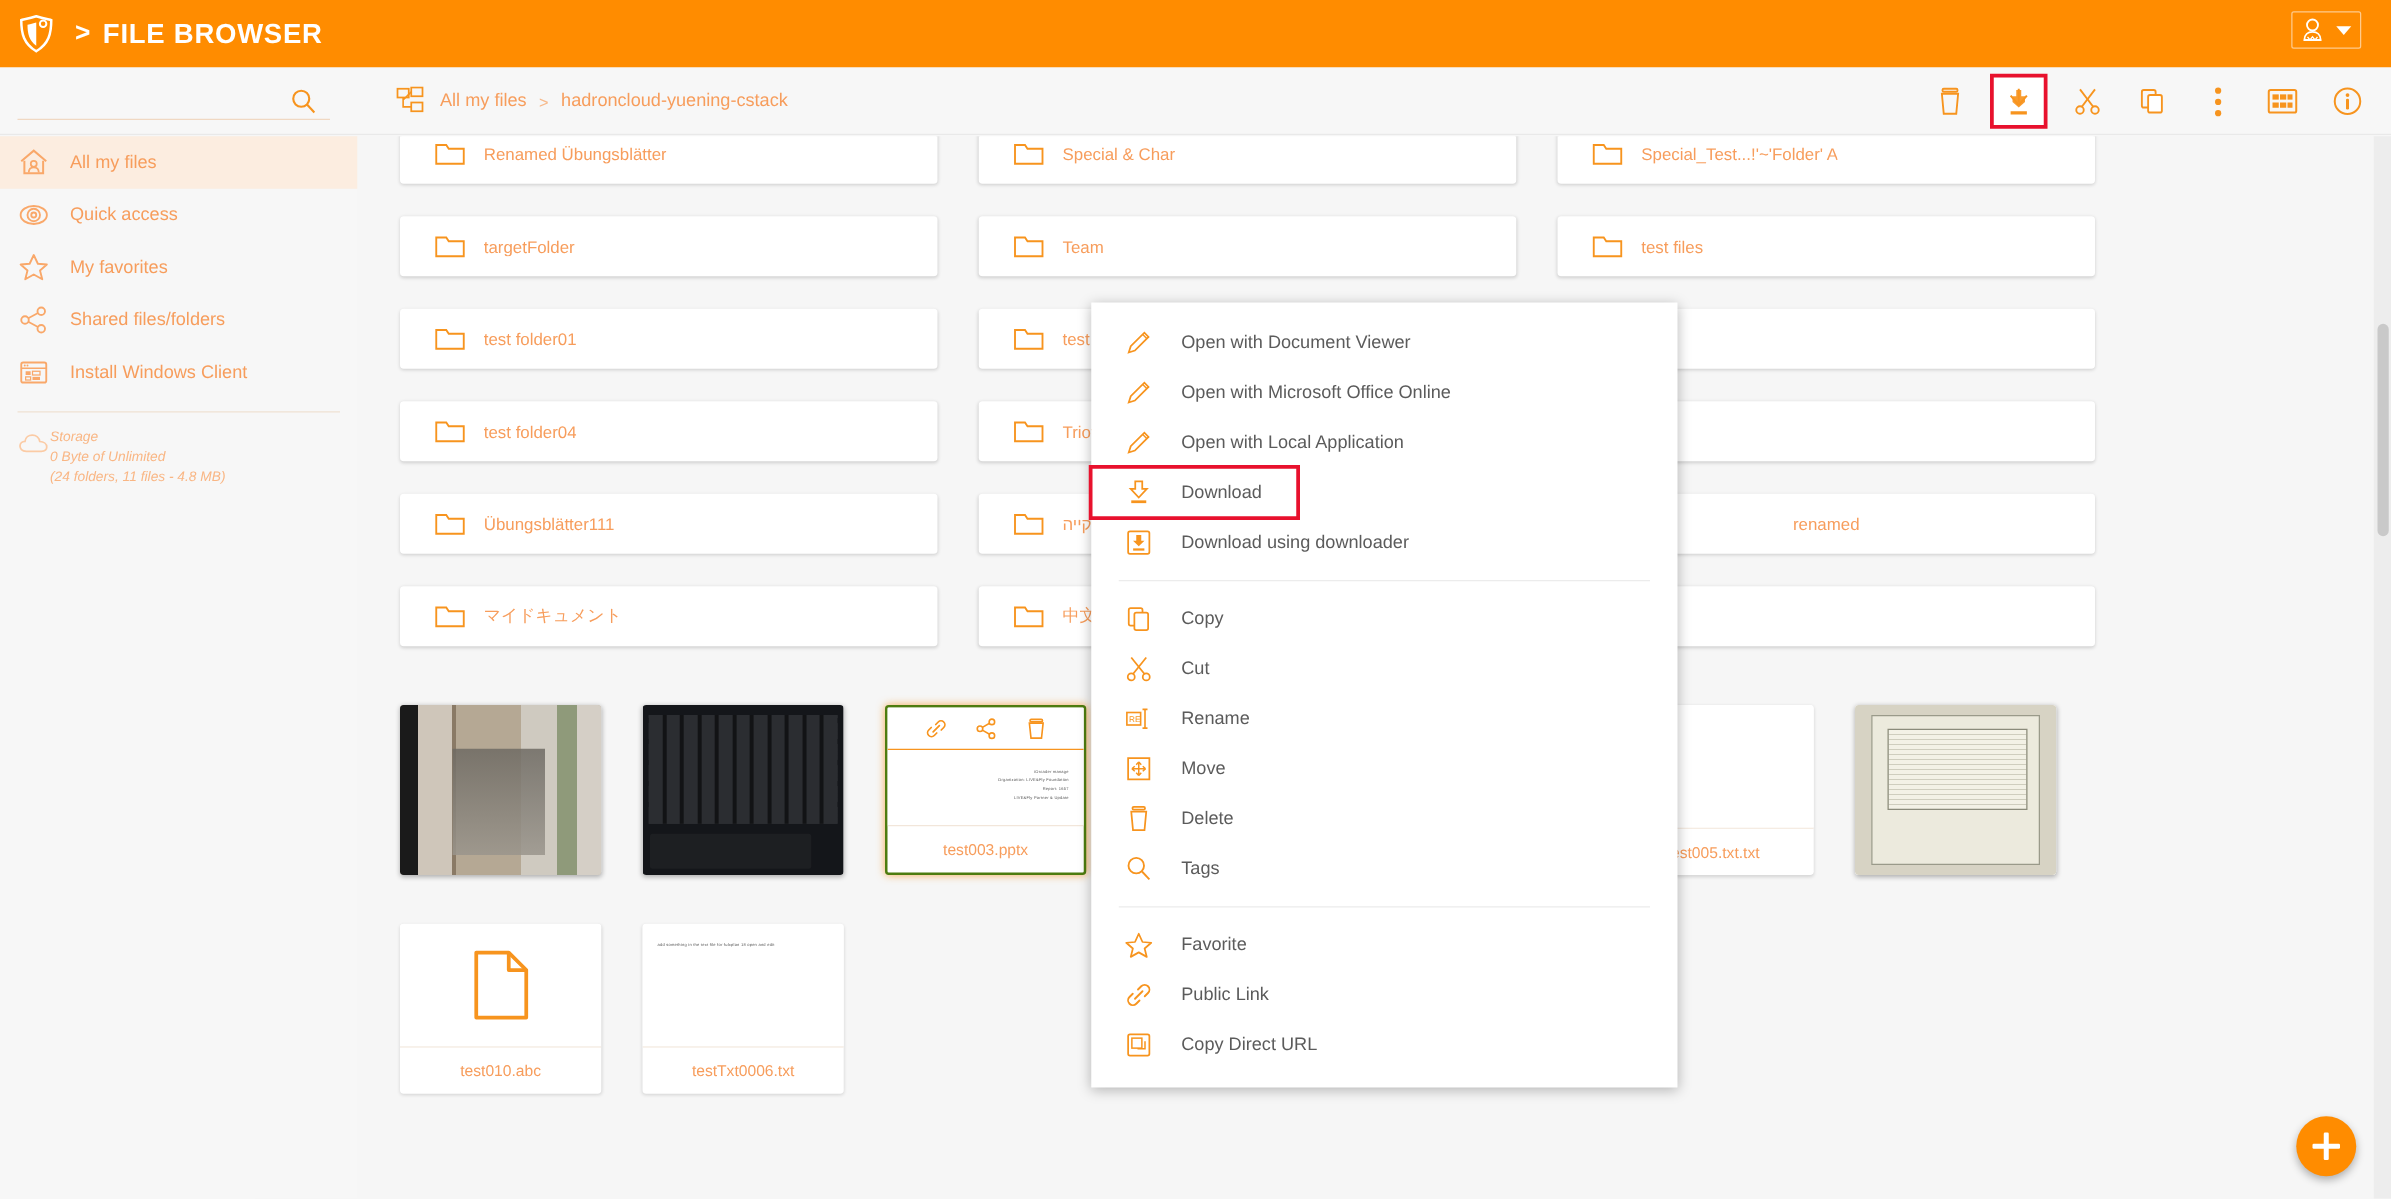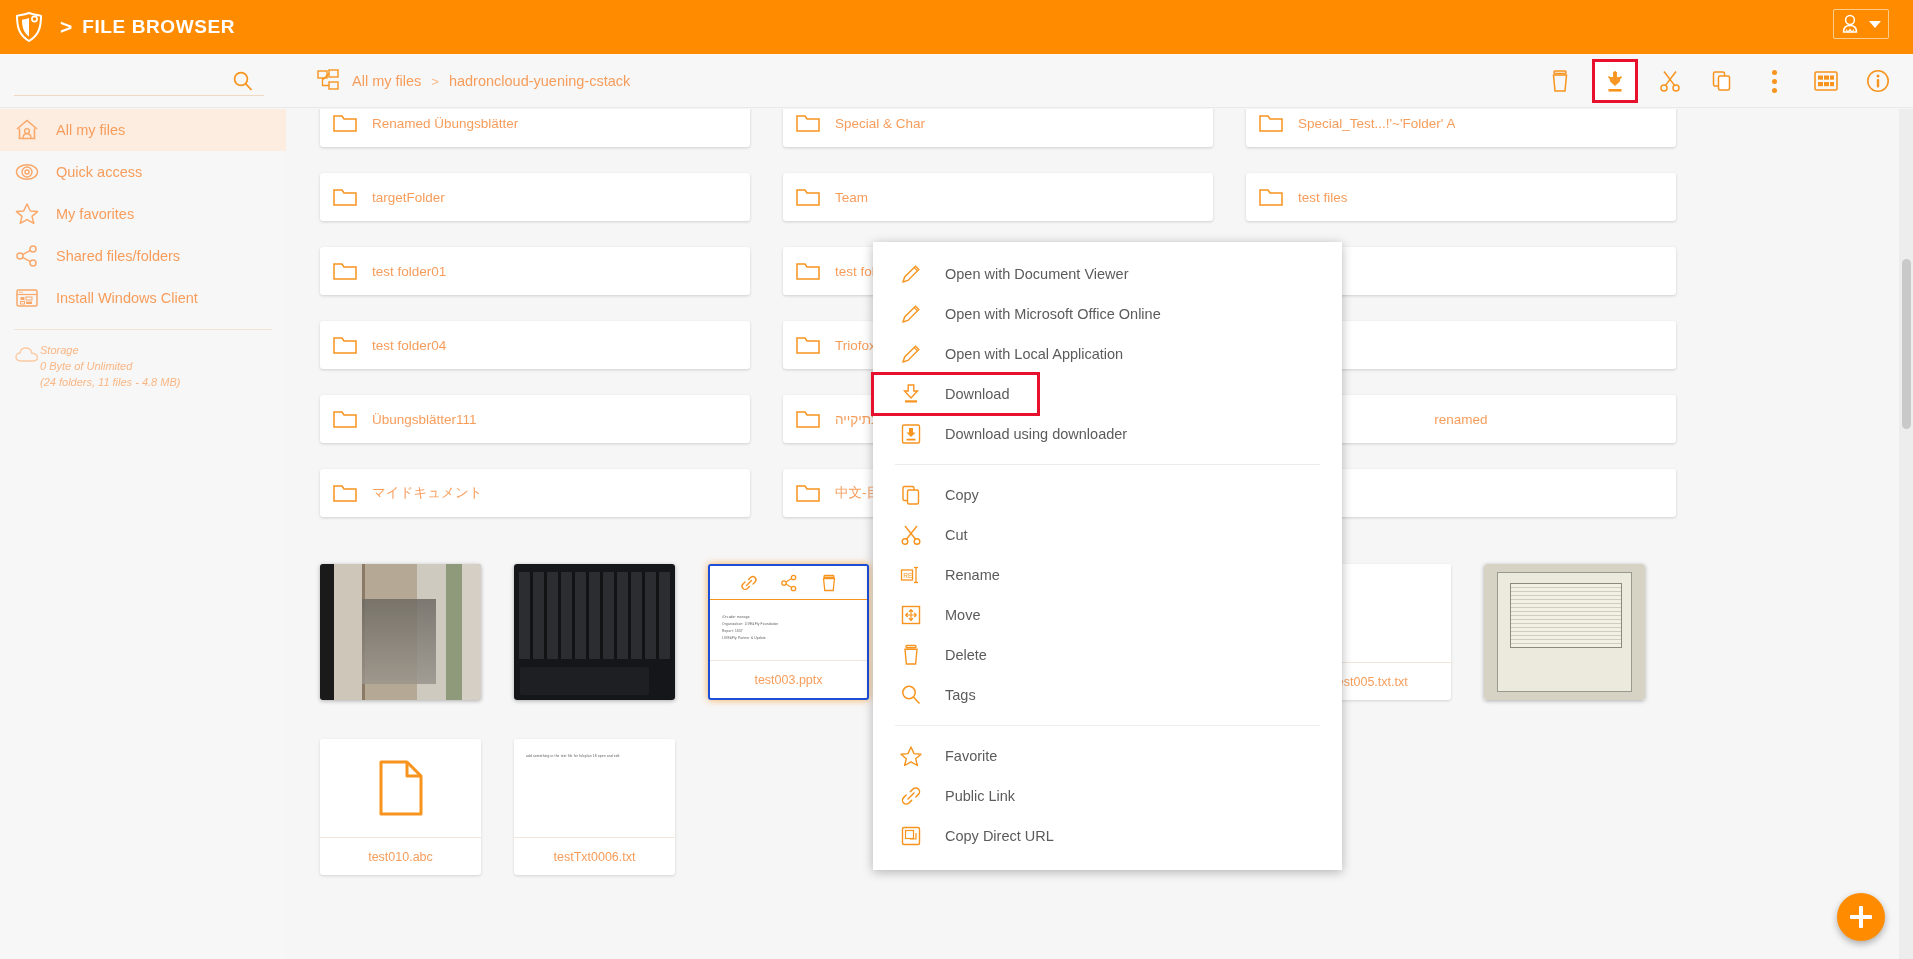--- a/index.html
+++ b/index.html
@@ -11,21 +11,21 @@
   }
   .app { position: relative; width: 1913px; height: 959px; }
 
   
   .topbar {
     position: absolute; top: 0; left: 0; width: 1913px; height: 54px;
     background: #FF8C00; display: flex; align-items: center;
   }
   .logo { margin-left: 8px; width: 42px; height: 42px; display:flex; align-items:center; justify-content:center; }
   .topbar-sep { color: #fff; font-size: 21px; font-weight: bold; margin: 0 10px 0 10px; }
-  .topbar-title { color: #fff; font-size: 19px; font-weight: bold; letter-spacing: .6px; }
+  .topbar-title { color: #fff; font-size: 22px; font-weight: bold; letter-spacing: .6px; }
   .user-box {
     position: absolute; right: 24px; top: 9px;
     border: 1px solid rgba(255,255,255,.55); border-radius: 2px;
     width: 56px; height: 30px; display: flex; align-items: center; justify-content: center; gap: 4px;
     cursor: pointer;
   }
   .caret-down { width:0;height:0;border-left:6px solid transparent;border-right:6px solid transparent;border-top:7px solid #fff; }
 
   
   .subbar {
@@ -80,35 +80,35 @@
     background: #f6f6f6; overflow: hidden;
   }
   .grid {
     position: absolute; left: 0; top: -10px; width: 1600px;
     display: flex; flex-wrap: wrap; gap: 0;
     padding: 0 34px 0 34px;
   }
   .folder-card {
     width: 430px; height: 48px; background: #fff;
     border-radius: 3px; box-shadow: 0 1px 3px rgba(0,0,0,.16);
-    display: flex; align-items: center; gap: 14px; padding-left: 12px;
+    display: flex; align-items: center; gap: 14px; padding-left: 27px;
     margin: 0 33px 26px 0; cursor: pointer;
   }
   .folder-card .fname { color: #F79D5C; font-size: 13.5px; white-space: nowrap; overflow:hidden; }
   .folder-ico { width: 26px; height: 22px; flex: 0 0 26px; }
 
   
   .file-row { display: flex; gap: 33px; padding: 0 34px; margin-bottom: 26px; }
   .tile {
     width: 161px; height: 136px; background: #fff; border-radius: 3px;
     box-shadow: 0 1px 3px rgba(0,0,0,.14); position: relative; cursor: pointer;
     overflow: hidden;
   }
   .tile.img-tile { box-shadow: 0 1px 4px rgba(0,0,0,.30); }
-  .tile.selected { border: 2px solid #1d4ed8; box-shadow: 0 0 7px rgba(247,148,30,.75); }
+  .tile.selected { border: 2px solid #4d7c0f; box-shadow: 0 0 7px rgba(247,148,30,.75); text-align: right; }
   .tile .preview { height: 98px; width: 100%; overflow: hidden; position: relative; background:#fff; }
   .tile .caption {
     height: 38px; display: flex; align-items: center; justify-content: center;
     color: #F79D5C; font-size: 12.5px; border-top: 1px solid #f2e6da;
     white-space: nowrap; overflow: hidden;
   }
   .tile .hover-bar {
     height: 34px; display:flex; align-items:center; justify-content:center; gap: 20px;
     border-bottom: 1px solid #F7941E; background: #fff;
   }

